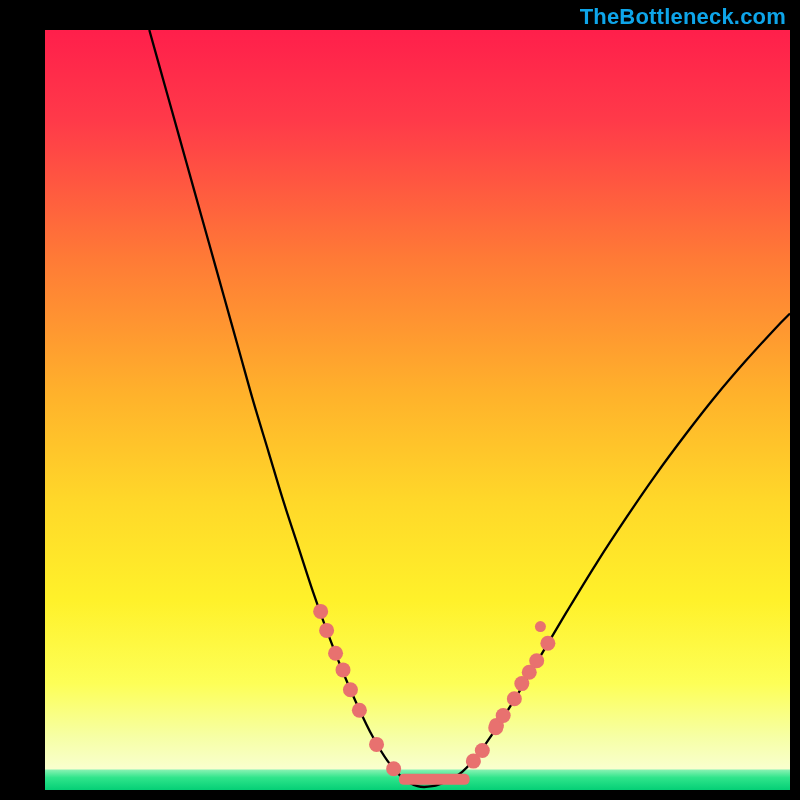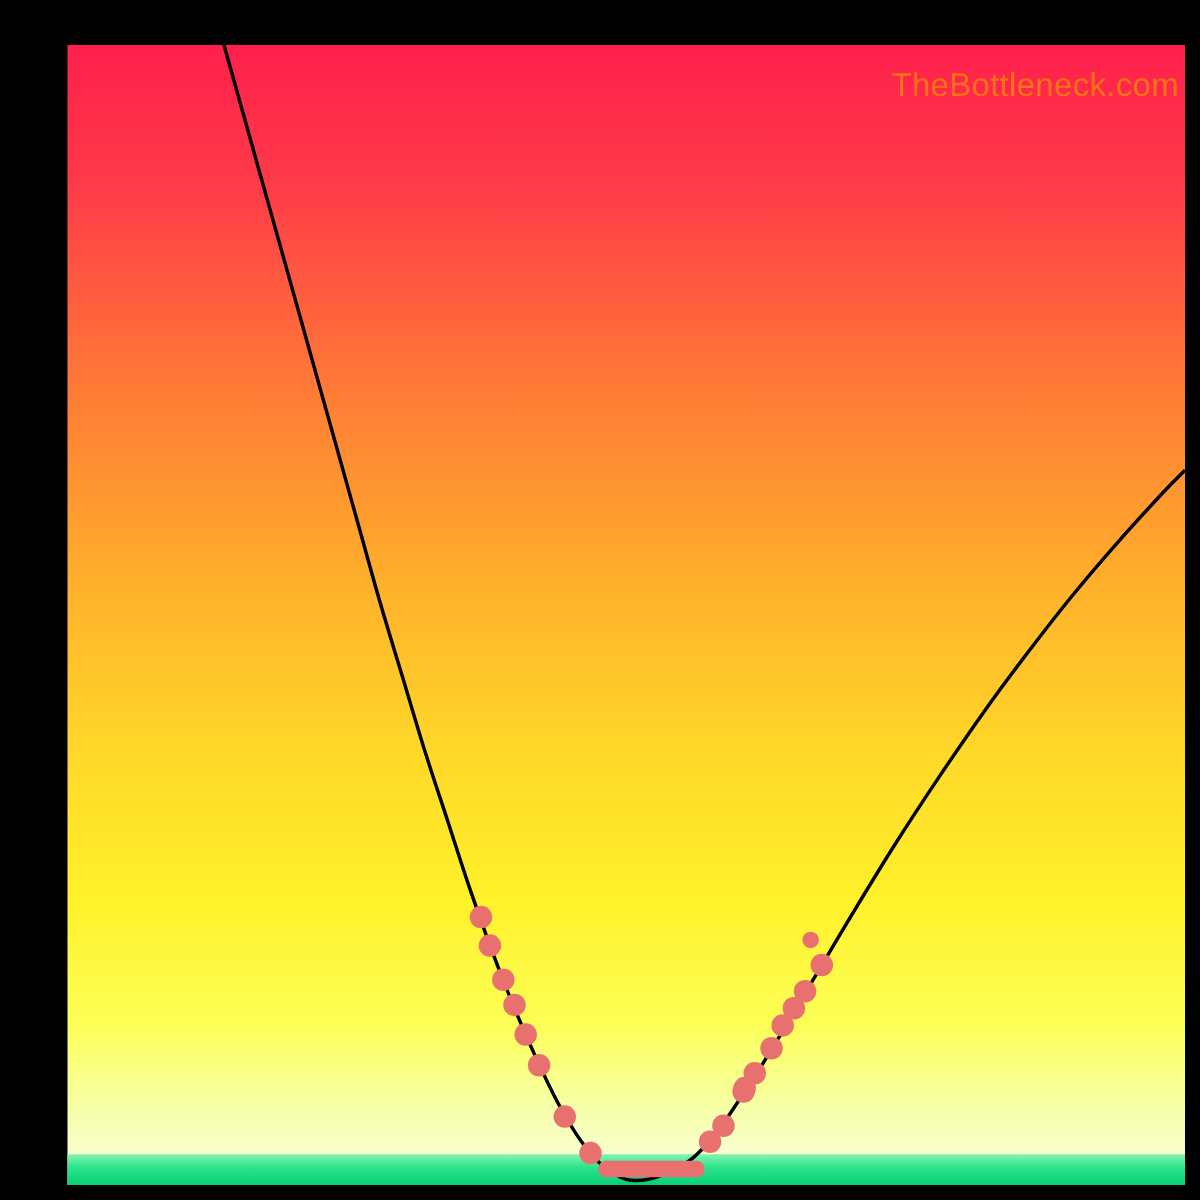--- a/index.html
+++ b/index.html
@@ -16,27 +16,26 @@
     left: 0;
     top: 0;
     width: 800px;
     height: 800px;
     background: #000;
   }
   .watermark {
     position: absolute;
     top: 4px;
     right: 14px;
-    color: #f97316;
+    color: #0ea5e9;
     font-size: 22px;
-    font-weight: 400;
+    font-weight: 700;
     letter-spacing: 0.2px;
     z-index: 50;
     user-select: none;
-    margin-top: 40px;
   }
   svg {
     position: absolute;
     left: 0;
     top: 0;
   }
 </style>
 </head>
 <body>
 

